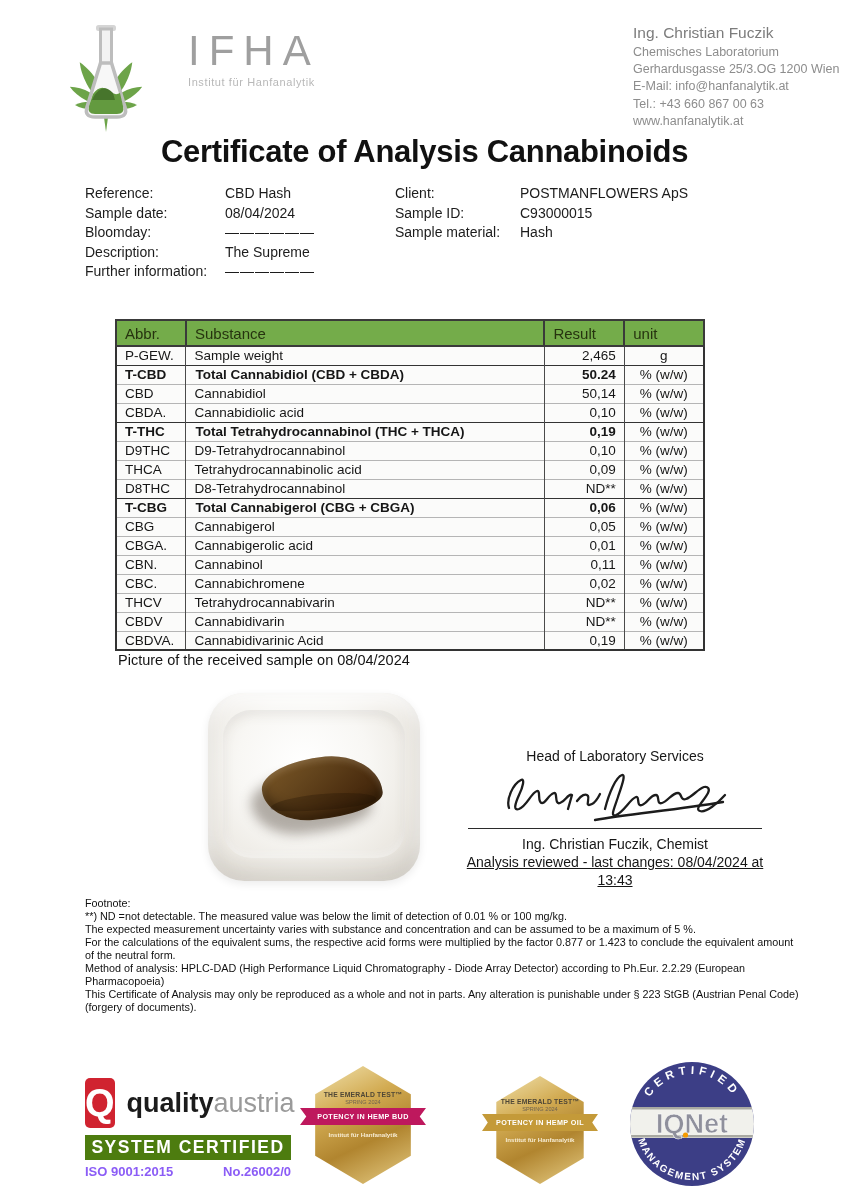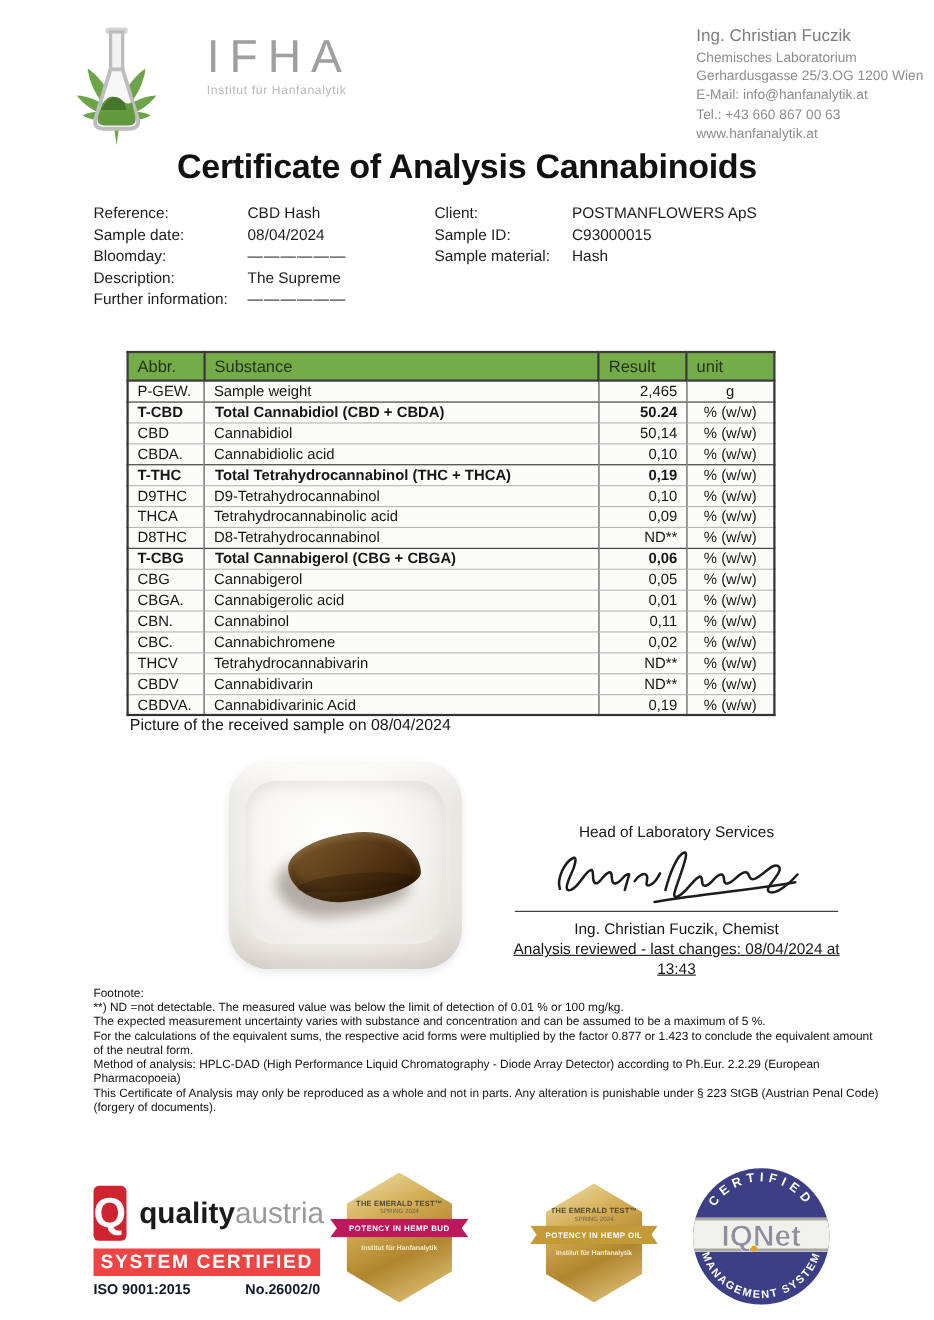--- a/index.html
+++ b/index.html
@@ -79,23 +79,23 @@
               font-size:10.8px; line-height:1.2; color:#111; }
 
   
   .badge-qa { position:absolute; left:85px; top:1078px; width:206px; }
   .qa-top { display:flex; align-items:center; }
   .qa-q { width:50px; height:50px; background:#d02330; border-radius:5px; color:#fff;
           font-size:38px; font-weight:700; display:flex; align-items:center; justify-content:center; line-height:1; }
   .qa-brand { margin-left:12px; font-size:27px; line-height:1; }
   .qa-brand .b1 { font-weight:700; color:#1b1b1b; }
   .qa-brand .b2 { font-weight:400; color:#9a9a9a; }
-  .qa-banner { margin-top:7px; height:25px; background:#ef4444; color:#fff; font-weight:700;
+  .qa-banner { margin-top:7px; height:25px; background:#4d7c0f; color:#fff; font-weight:700;
                font-size:17.5px; letter-spacing:1.5px; text-align:center; line-height:25px; }
-  .qa-bottom { display:flex; justify-content:space-between; font-weight:700; font-size:13px; margin-top:4px; color:#0f172a; }
+  .qa-bottom { display:flex; justify-content:space-between; font-weight:700; font-size:13px; margin-top:4px; color:#8b5cf6; }
 
   .badge-emerald { position:absolute; }
   .badge-emerald.bud { left:300px; top:1066px; width:126px; height:120px; }
   .badge-emerald.oil { left:482px; top:1076px; width:116px; height:110px; }
   .em-hex { position:absolute; left:50%; transform:translateX(-50%); top:0;
             clip-path:polygon(50% 0%,96% 24%,96% 76%,50% 100%,4% 76%,4% 24%);
             background:linear-gradient(155deg,#eedda6 4%,#d2ab52 34%,#b1852f 62%,#e2c77e 96%); }
   .bud .em-hex { width:104px; height:118px; }
   .oil .em-hex { width:95px; height:108px; }
   .em-top { text-align:center; font-size:6.8px; font-weight:700; color:#4f4736; letter-spacing:0.2px; }

